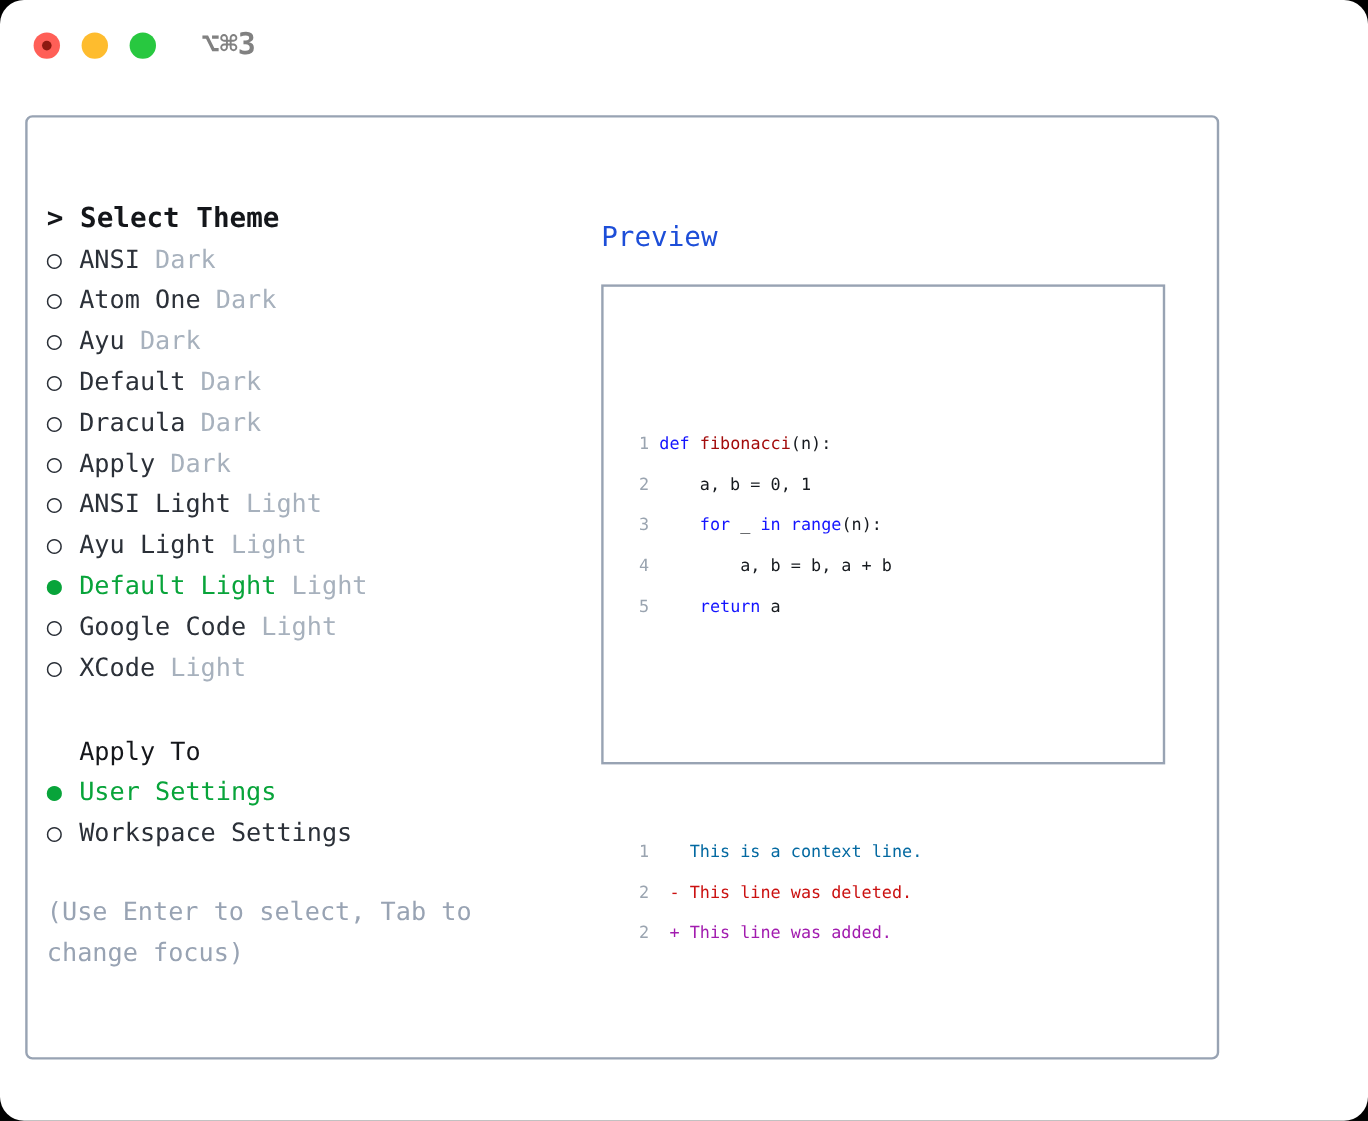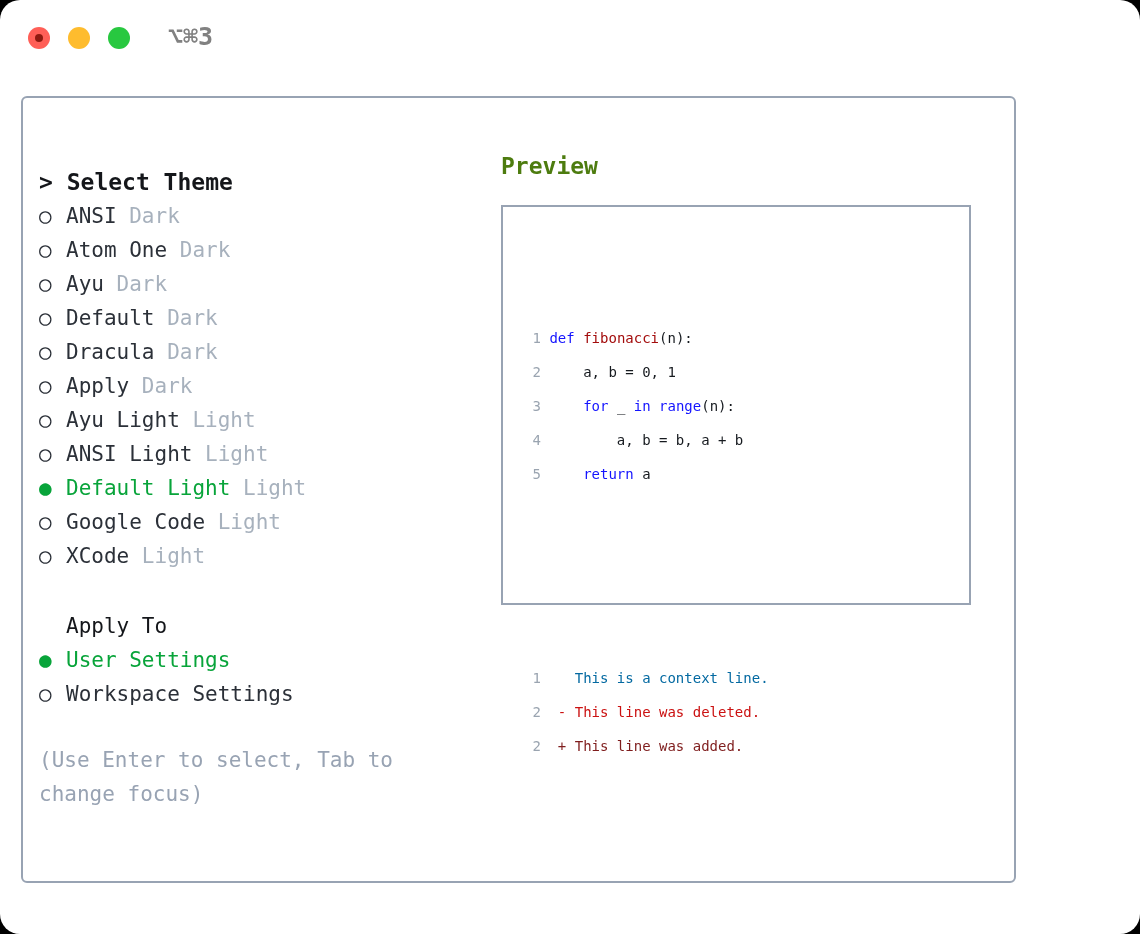--- a/index.html
+++ b/index.html
@@ -129,24 +129,25 @@
 
   
   .right-col {
     position: absolute;
     left: 478px;
     top: 51px;
     width: 490px;
   }
   .preview-title {
     font-size: 23px;
-    font-weight: bold;
-    color: #4d7c0f;
-    line-height: 34px;
-    white-space: pre;
+    font-weight: normal;
+    color: #1d4ed8;
+    line-height: 34px;
+    white-space: pre;
+    margin-top: 32px;
   }
   .preview-box {
     margin-top: 22px;
     width: 470px;
     height: 400px;
     border: 2px solid #98a3b3;
     background: #ffffff;
     box-sizing: border-box;
     position: relative;
   }
@@ -164,21 +165,21 @@
     width: 26px;
     text-align: right;
     color: #9aa4b0;
   }
   .kw   { color: #1414ff; }
   .fn   { color: #a30c0c; }
   .plain{ color: #161a1f; }
   .diff-gap { height: 34px; }
   .ctx  { color: #0369a1; }
   .del  { color: #cb1111; }
-  .add  { color: #7f1d1d; text-align: center; }
+  .add  { color: #a21caf; text-align: center; }
 </style>
 </head>
 <body>
 
 <div class="window">
 
   <div class="titlebar">
     <div class="dot dot-red"></div>
     <div class="dot dot-amber"></div>
     <div class="dot dot-green"></div>
@@ -189,22 +190,22 @@
 
     <div class="left-col">
       <div class="list-title">&gt; Select Theme</div>
       <div id="theme-rows">
           <div class="row"><span class="bullet">○</span><span class="row-label">ANSI</span><span class="row-suffix"> Dark</span></div>
           <div class="row"><span class="bullet">○</span><span class="row-label">Atom One</span><span class="row-suffix"> Dark</span></div>
           <div class="row"><span class="bullet">○</span><span class="row-label">Ayu</span><span class="row-suffix"> Dark</span></div>
           <div class="row"><span class="bullet">○</span><span class="row-label">Default</span><span class="row-suffix"> Dark</span></div>
           <div class="row"><span class="bullet">○</span><span class="row-label">Dracula</span><span class="row-suffix"> Dark</span></div>
           <div class="row"><span class="bullet">○</span><span class="row-label">Apply</span><span class="row-suffix"> Dark</span></div>
+          <div class="row"><span class="bullet">○</span><span class="row-label">ANSI Light</span><span class="row-suffix"> Light</span></div>
           <div class="row"><span class="bullet">○</span><span class="row-label">Ayu Light</span><span class="row-suffix"> Light</span></div>
-          <div class="row"><span class="bullet">○</span><span class="row-label">ANSI Light</span><span class="row-suffix"> Light</span></div>
           <div class="row selected"><span class="bullet">●</span><span class="row-label">Default Light</span><span class="row-suffix"> Light</span></div>
           <div class="row"><span class="bullet">○</span><span class="row-label">Google Code</span><span class="row-suffix"> Light</span></div>
           <div class="row"><span class="bullet">○</span><span class="row-label">XCode</span><span class="row-suffix"> Light</span></div>
         </div>
 
       <div class="section-gap"></div>
       <div class="section-head"><span class="bullet">○</span><span>Apply To</span></div>
       <div id="apply-rows">
           <div class="row selected"><span class="bullet">●</span><span class="row-label">User Settings</span></div>
           <div class="row"><span class="bullet">○</span><span class="row-label">Workspace Settings</span></div>

